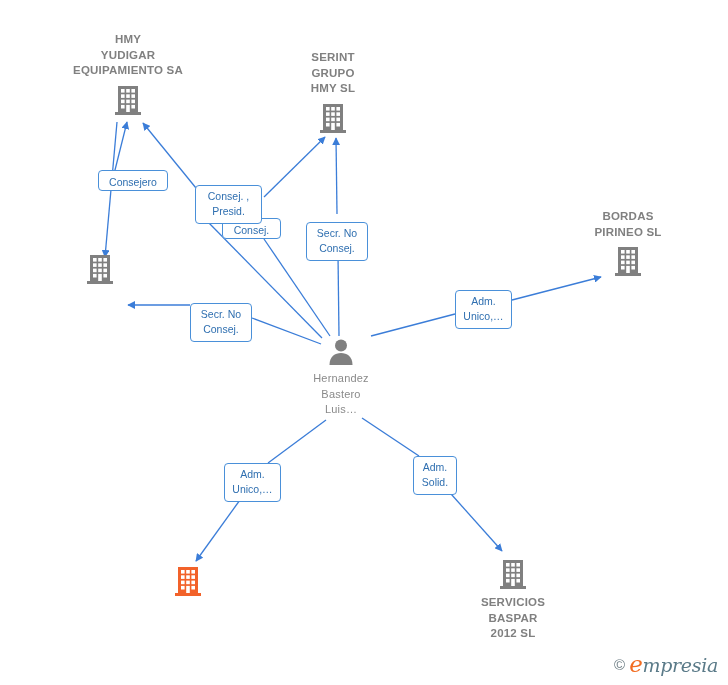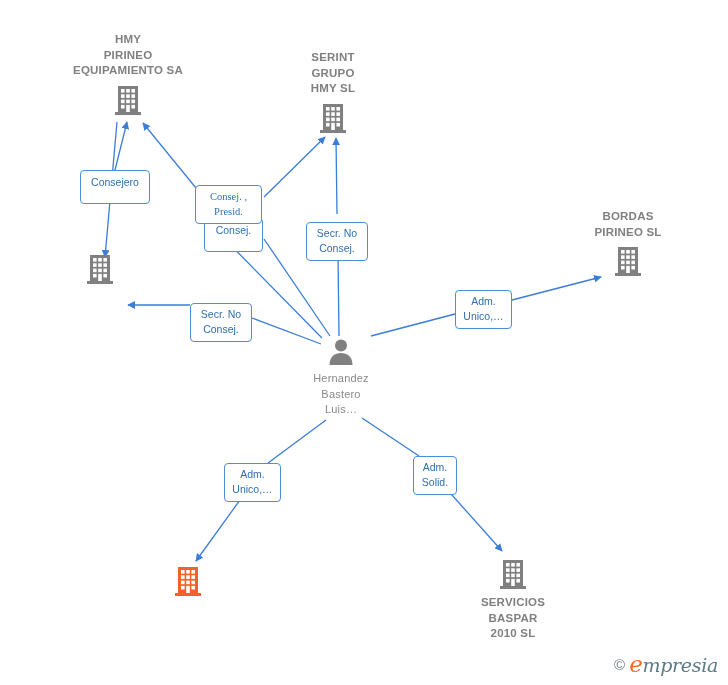--- a/index.html
+++ b/index.html
@@ -62,21 +62,21 @@
     background: #ffffff;
     color: #2f6fb0;
     font-size: 10.5px;
     line-height: 15px;
     text-align: center;
     padding: 3px 7px 4px 7px;
     white-space: pre-line;
     box-sizing: border-box;
     z-index: 5;
   }
-  .edge-label.single { padding-top: 4px; padding-bottom: 13px; }
+  .edge-label.single { padding-top: 4px; padding-bottom: 0; margin-left: 18px; }
   .edge-label.behind { z-index: 4; }
 
   
   #watermark {
     position: absolute;
     right: 10px;
     bottom: 8px;
     display: flex;
     align-items: center;
     gap: 4px;
@@ -134,21 +134,21 @@
       <line x1="245" y1="493" x2="196" y2="561" marker-end="url(#arrow)"></line>
       <line x1="326" y1="420" x2="268" y2="463"></line>
 
       <line x1="443" y1="485" x2="502" y2="551" marker-end="url(#arrow)"></line>
       <line x1="362" y1="418" x2="419" y2="456"></line>
     </g>
   </svg>
 
   <div class="node label-above" style="left:128px; top:32px;">
     <div class="node-label">HMY
-PIRINEO
+YUDIGAR
 EQUIPAMIENTO SA</div>
     <svg class="node-icon" width="34" height="34" viewBox="0 0 34 34">
       <rect x="7" y="3" width="20" height="26" fill="#808080"></rect>
       <rect x="4" y="29" width="26" height="3" fill="#808080"></rect>
       <rect x="10" y="6" width="3.6" height="3.6" fill="#ffffff"></rect>
       <rect x="15.2" y="6" width="3.6" height="3.6" fill="#ffffff"></rect>
       <rect x="20.4" y="6" width="3.6" height="3.6" fill="#ffffff"></rect>
       <rect x="10" y="11.3" width="3.6" height="3.6" fill="#ffffff"></rect>
       <rect x="15.2" y="11.3" width="3.6" height="3.6" fill="#ffffff"></rect>
       <rect x="20.4" y="11.3" width="3.6" height="3.6" fill="#ffffff"></rect>
@@ -264,26 +264,26 @@
       <rect x="20.4" y="11.3" width="3.6" height="3.6" fill="#ffffff"></rect>
       <rect x="10" y="16.6" width="3.6" height="3.6" fill="#ffffff"></rect>
       <rect x="15.2" y="16.6" width="3.6" height="3.6" fill="#ffffff"></rect>
       <rect x="20.4" y="16.6" width="3.6" height="3.6" fill="#ffffff"></rect>
       <rect x="10" y="21.9" width="3.6" height="3.6" fill="#ffffff"></rect>
       <rect x="20.4" y="21.9" width="3.6" height="3.6" fill="#ffffff"></rect>
       <rect x="15.2" y="21.9" width="3.6" height="7.1" fill="#ffffff"></rect>
     </svg>
     <div class="node-label">SERVICIOS
 BASPAR
-2010 SL</div>
+2012 SL</div>
   </div>
 
   <div class="edge-label single" style="left:80px; top:170px; width:70px;">Consejero</div>
 
-  <div class="edge-label" style="left:195px; top:185px; width:67px;font-family:Liberation Serif, serif;">Consej. ,
+  <div class="edge-label" style="left:195px; top:185px; width:67px;">Consej. ,
 Presid.</div>
 
   <div class="edge-label single behind" style="left:204px; top:218px; width:59px;">Consej.</div>
 
   <div class="edge-label" style="left:306px; top:222px; width:62px;">Secr.  No
 Consej.</div>
 
   <div class="edge-label" style="left:190px; top:303px; width:62px;">Secr.  No
 Consej.</div>
 

